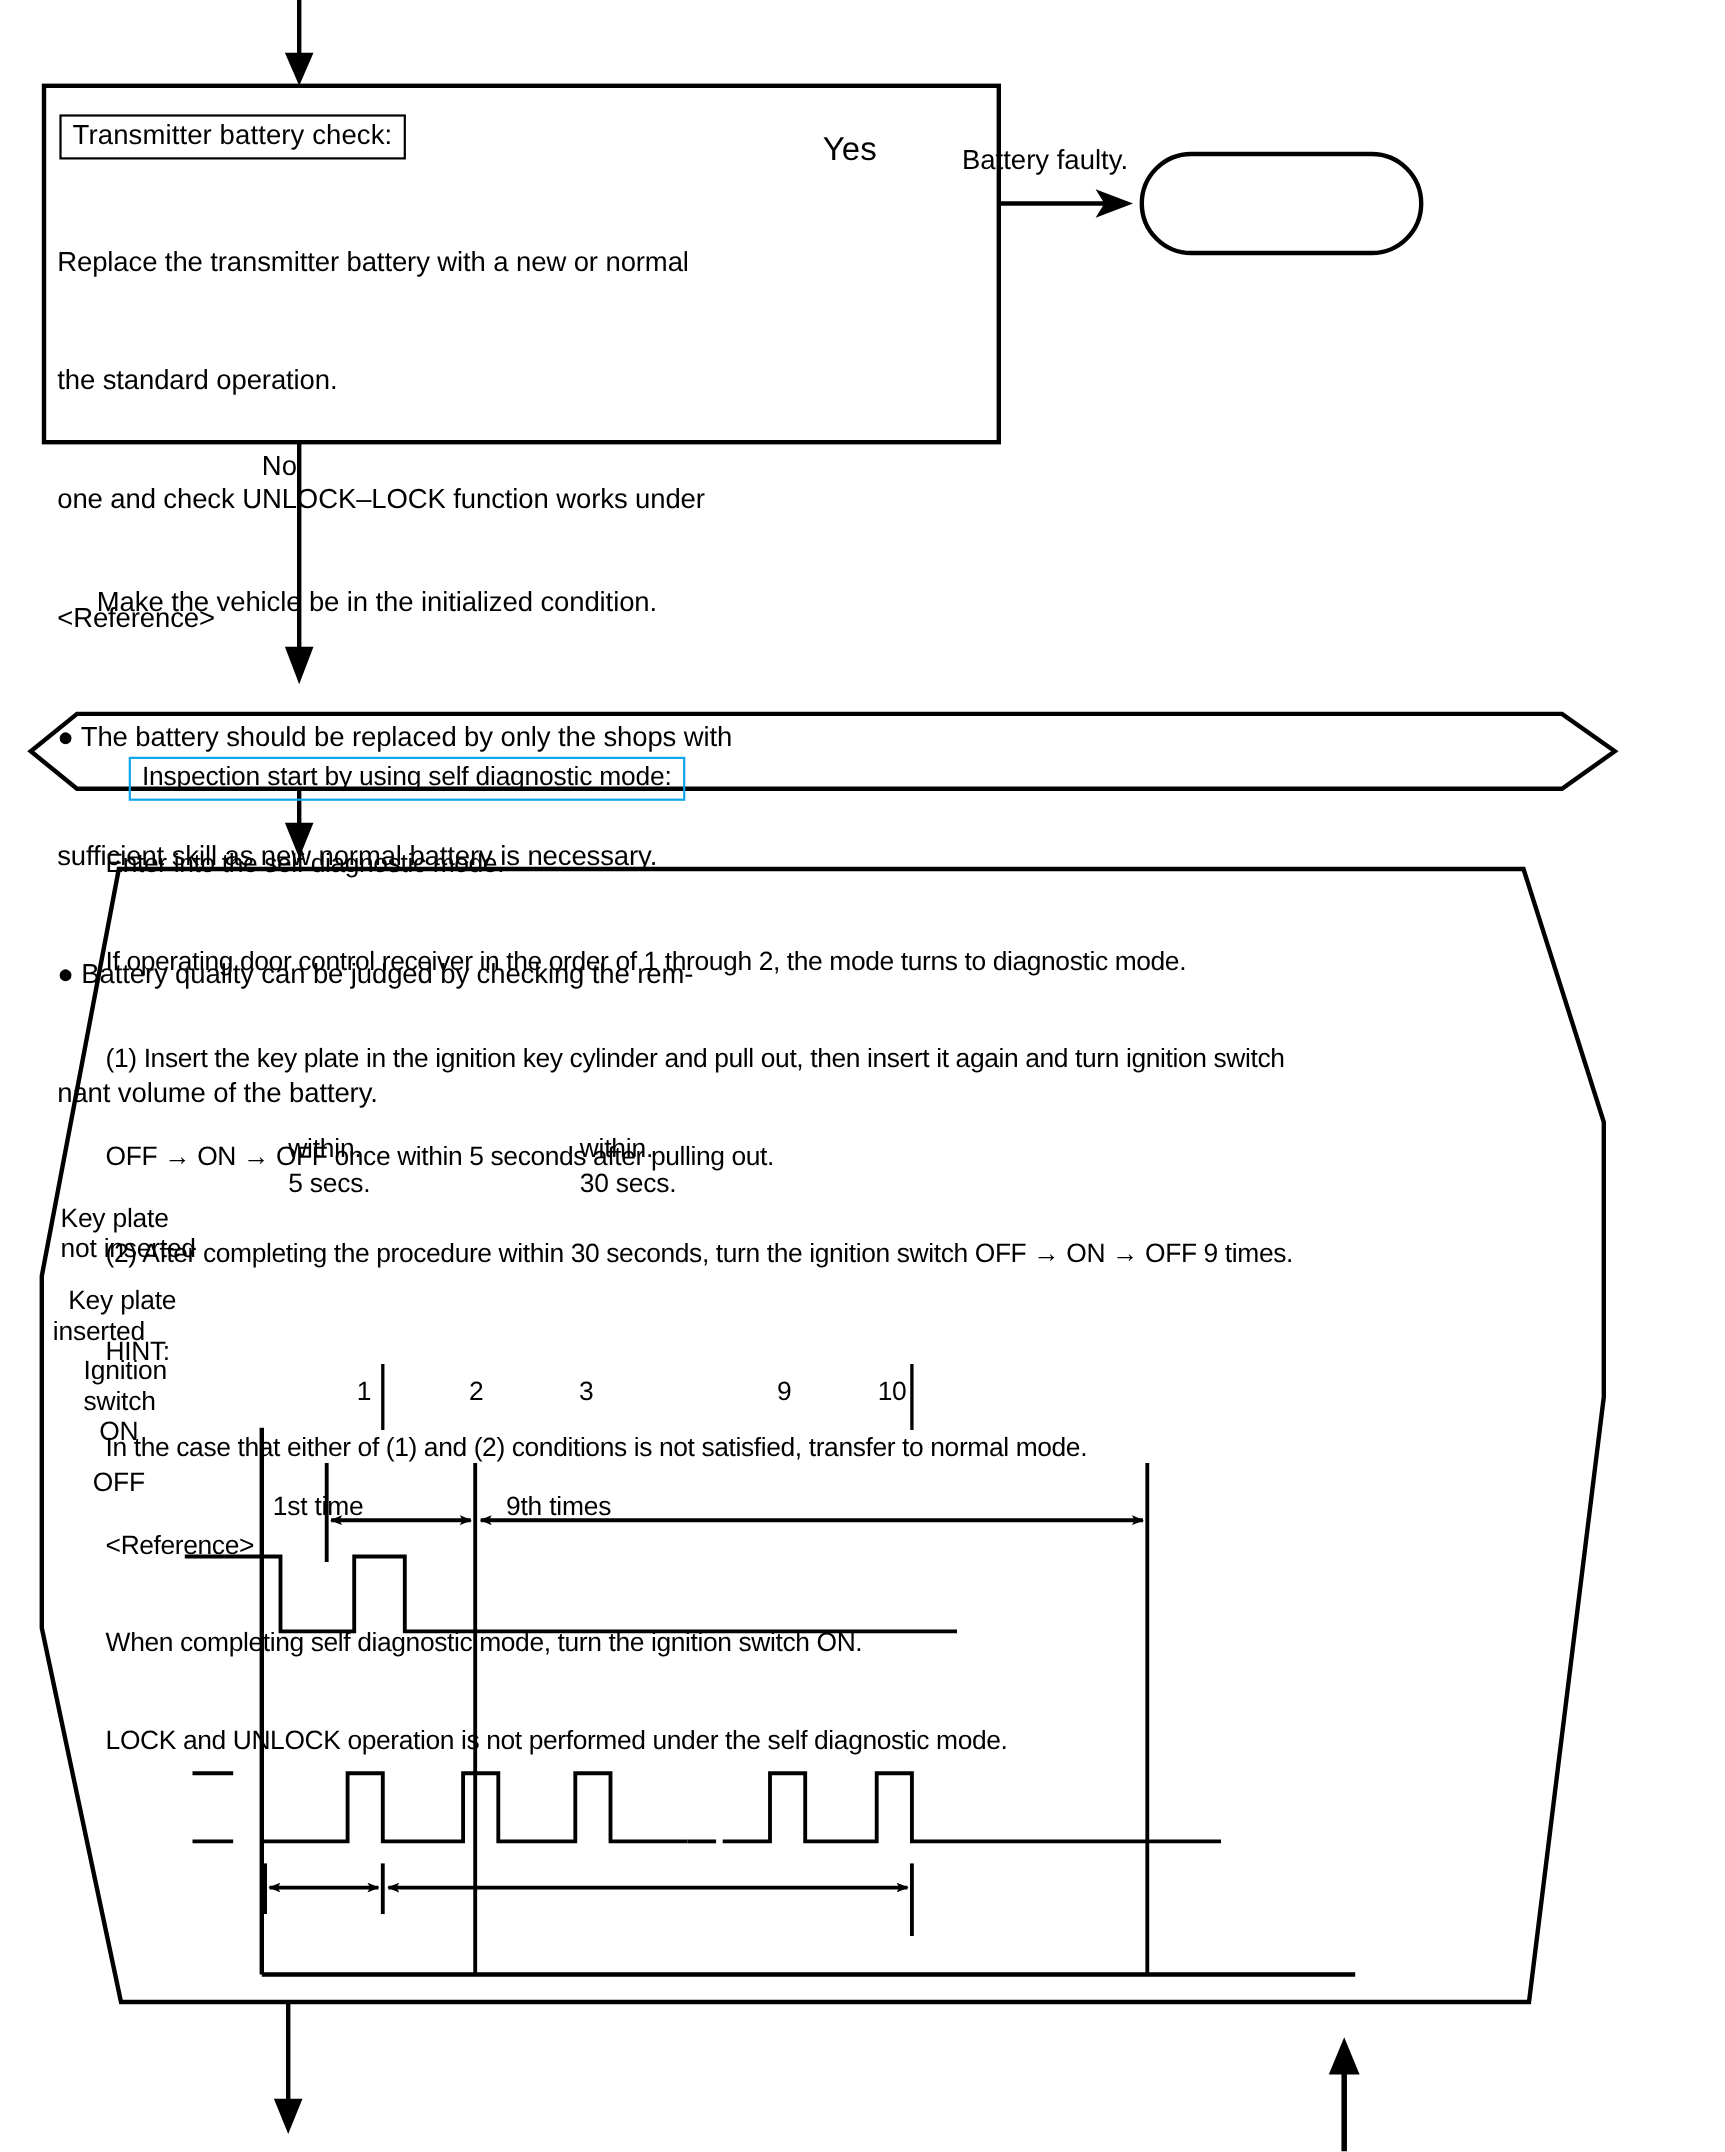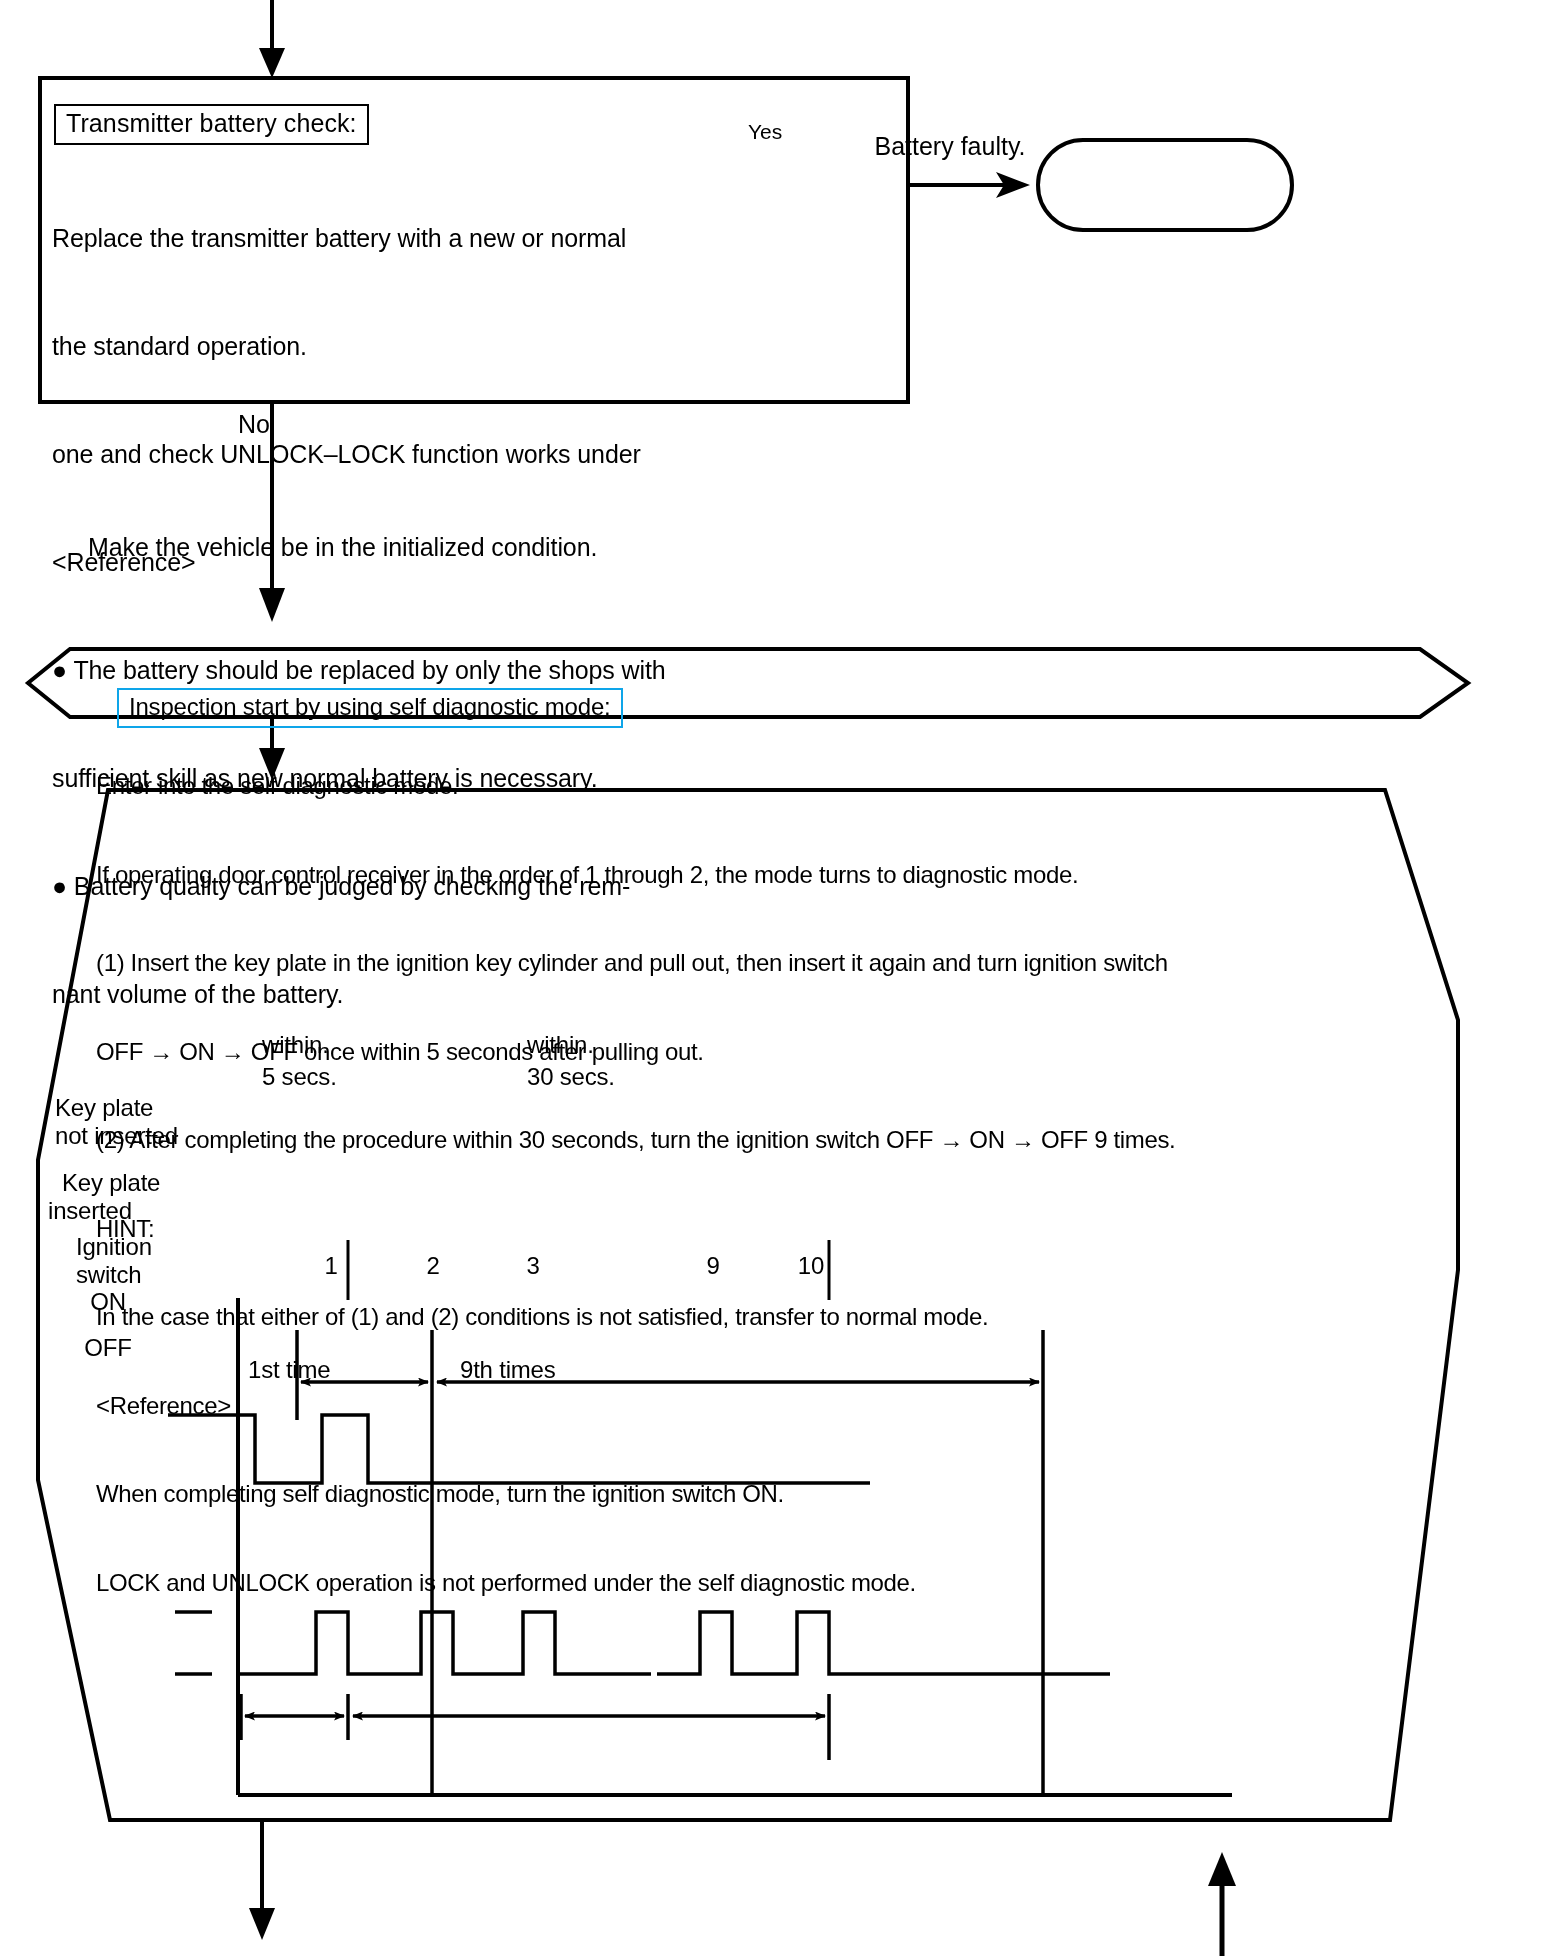--- a/index.html
+++ b/index.html
@@ -43,21 +43,21 @@
   }
   #box1-body {
     left: 52px; top: 148px;
     font-size: 25px;
     line-height: 36px;
     letter-spacing: -0.1px;
   }
   #box1-body .bullet-line { text-indent: 0; }
 
   
-  #label-yes { left: 748px; top: 121px; font-size: 21px; }
+  #label-yes { left: 748px; top: 121px; font-size: 30px; }
   #label-no  { left: 238px; top: 412px; font-size: 25px; }
 
   
   #terminator-text {
     left: 860px; top: 134px;
     font-size: 25px;
     width: 180px;
     text-align: center;
   }
 

